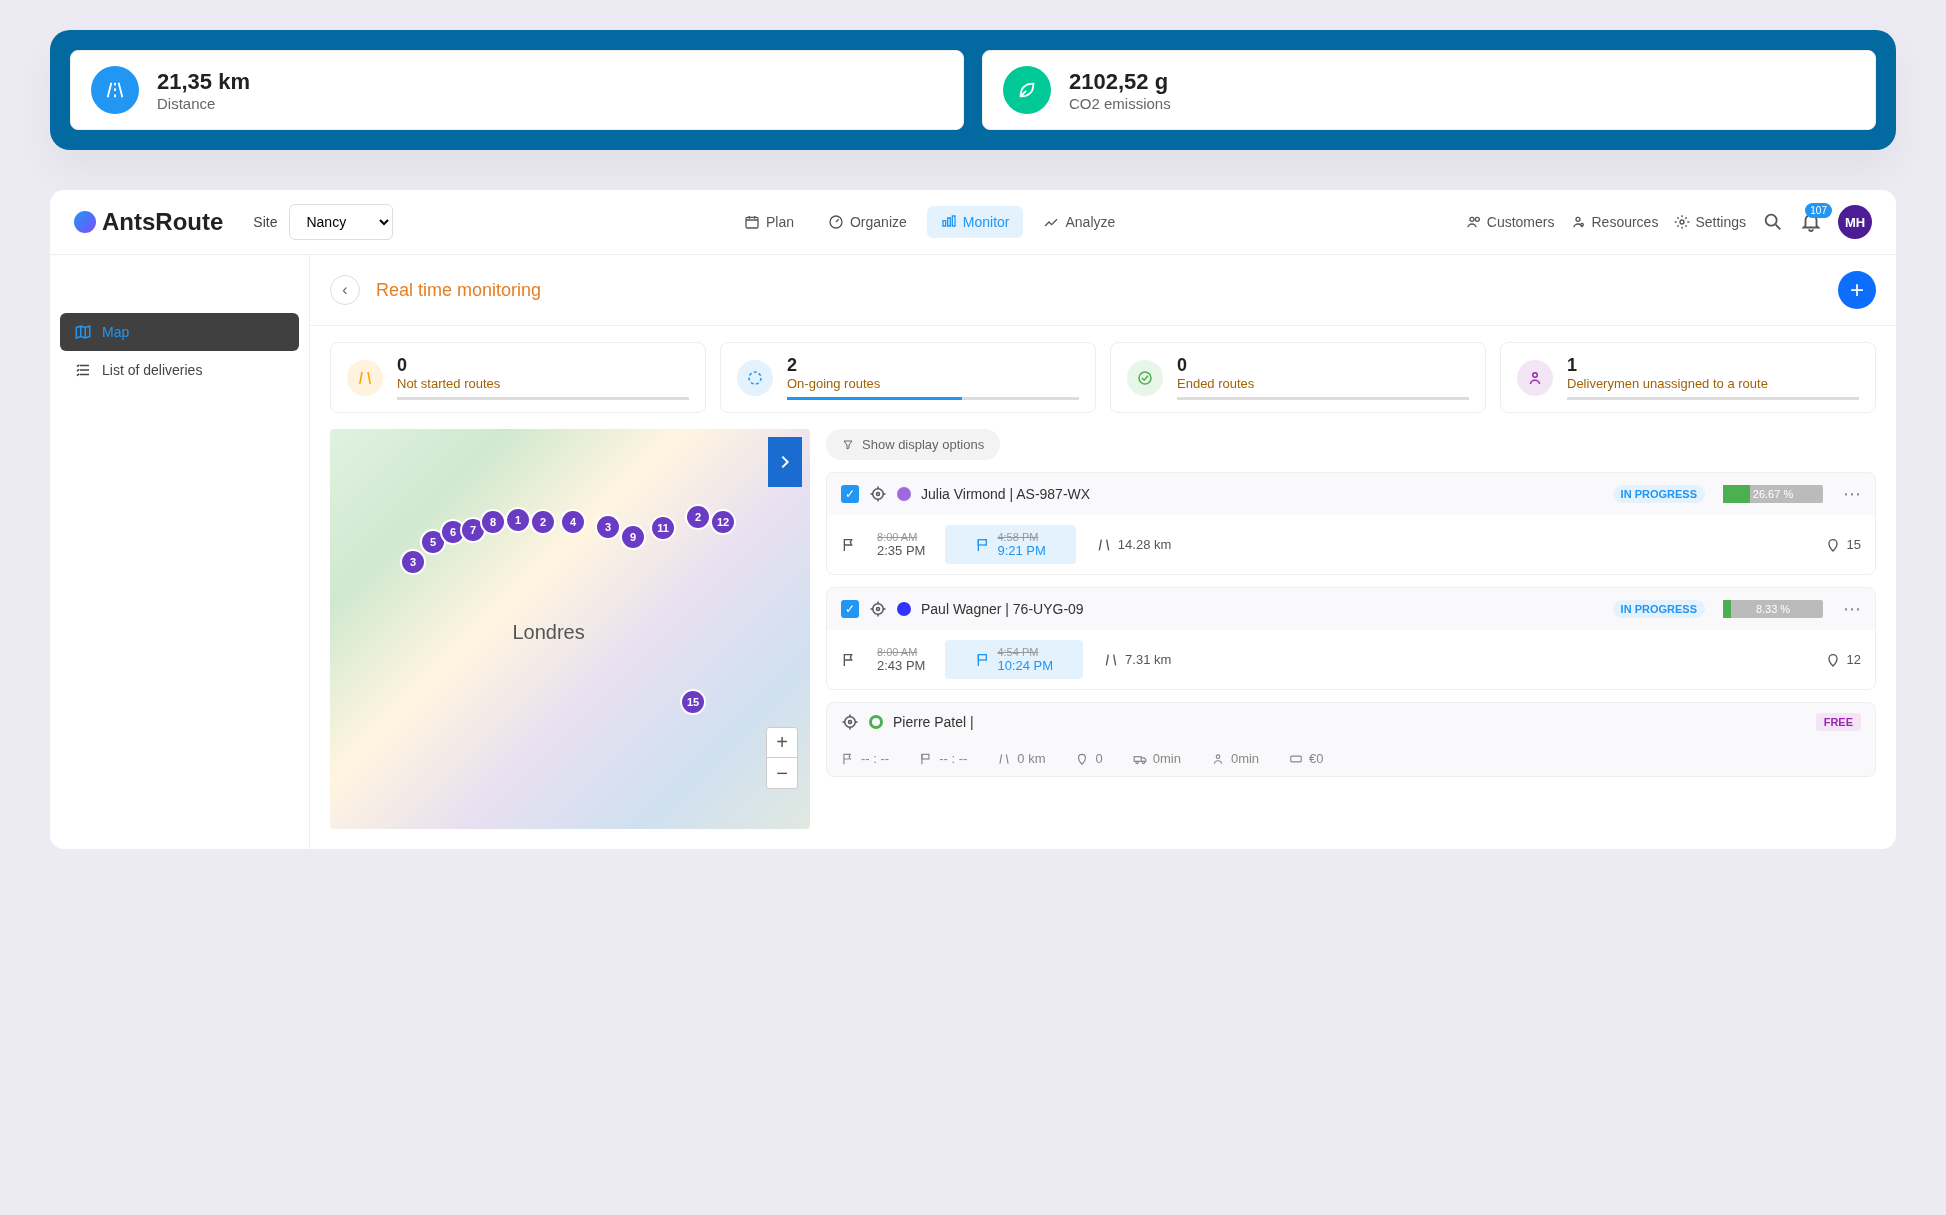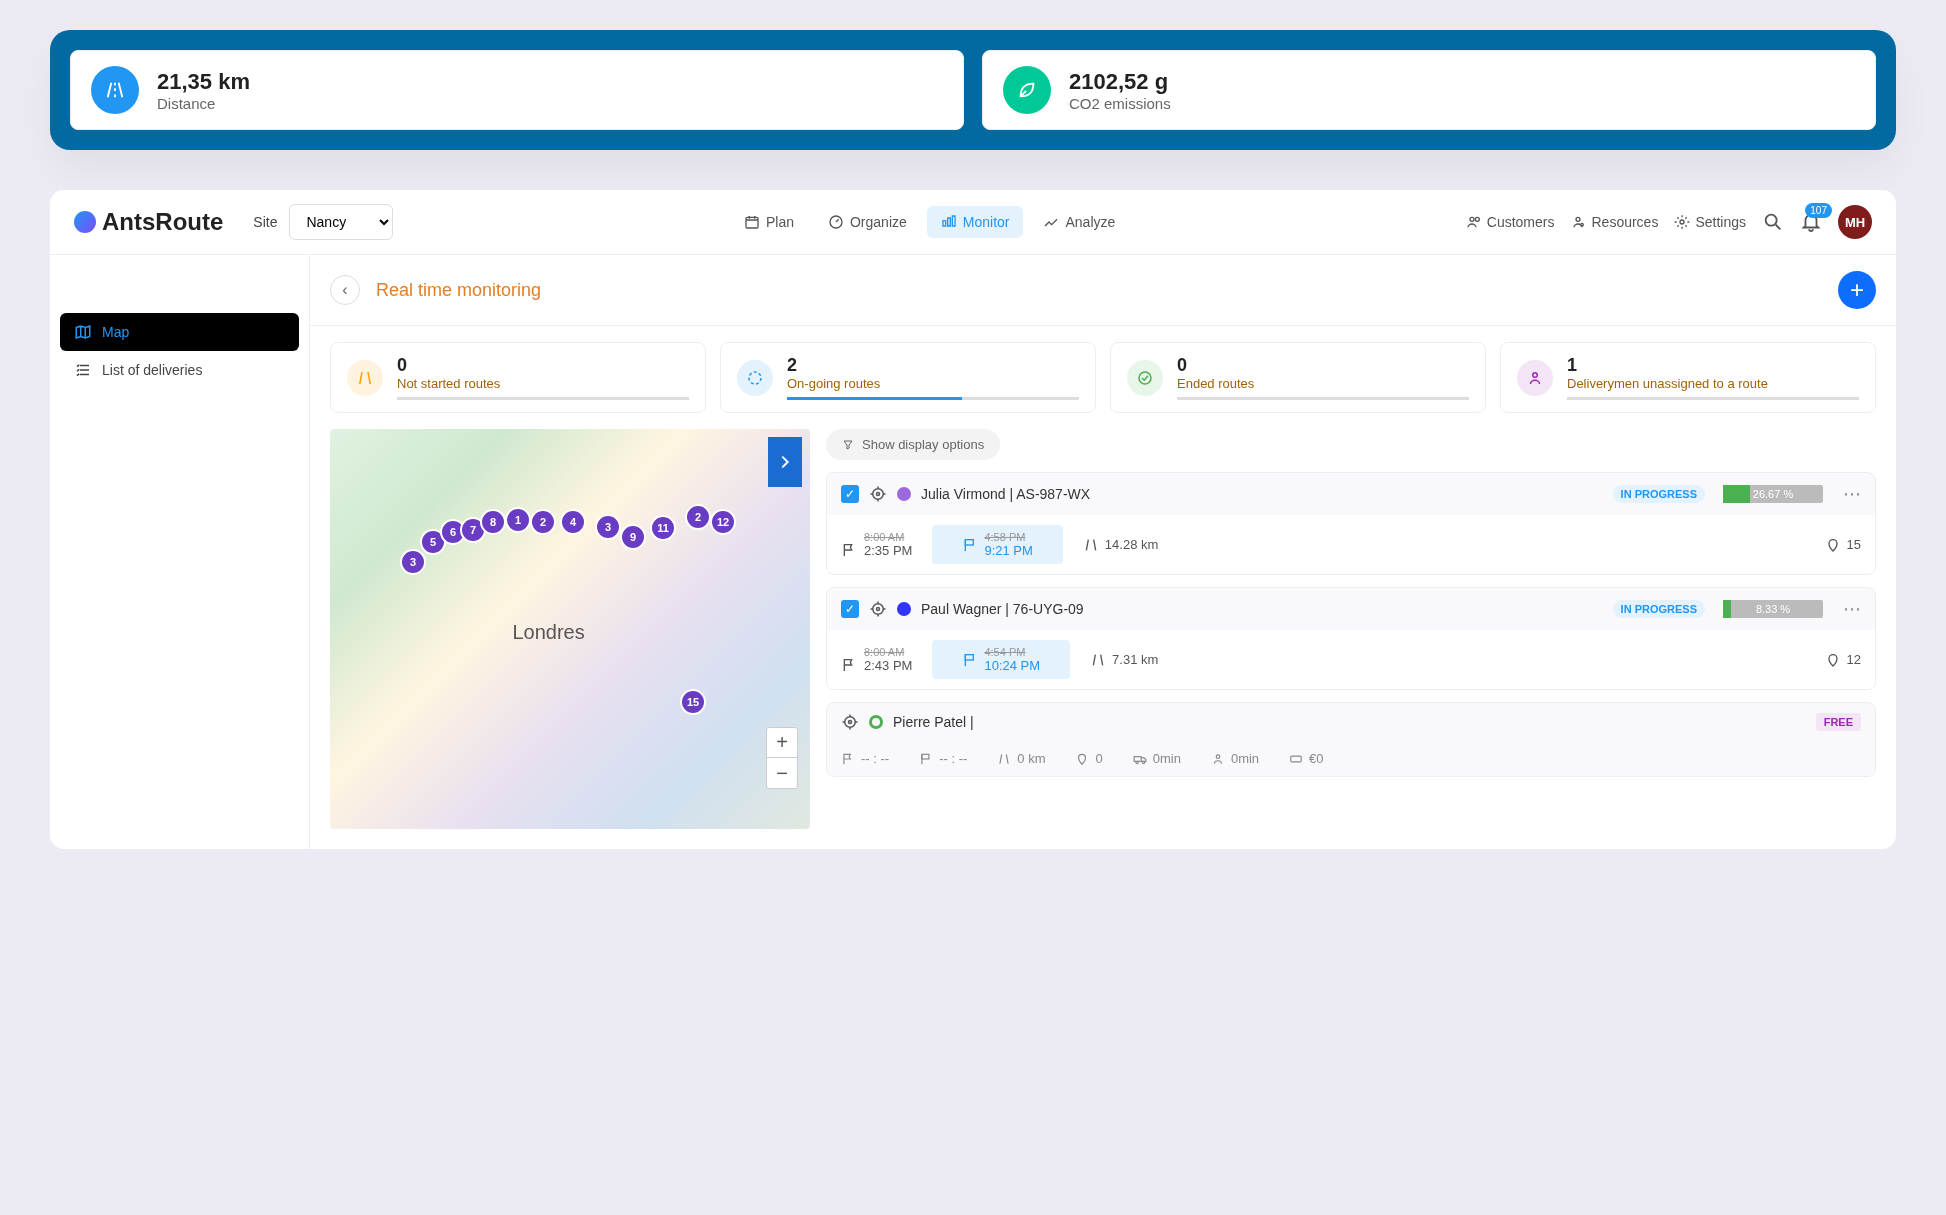--- a/index.html
+++ b/index.html
@@ -22,25 +22,25 @@
 .site-sel label{font-size:14px;color:#444}
 .site-sel select{padding:8px 30px 8px 12px;border:1px solid #ddd;border-radius:6px;font-size:14px;background:#fff}
 .nav{display:flex;gap:6px;margin-left:auto;margin-right:auto}
 .nav-item{display:flex;align-items:center;gap:6px;padding:8px 14px;font-size:14px;color:#555;border-radius:6px;cursor:pointer}
 .nav-item.active{background:#e3f2fd;color:#2196f3}
 .right-nav{display:flex;align-items:center;gap:16px}
 .rnav-item{display:flex;align-items:center;gap:5px;font-size:14px;color:#555;cursor:pointer}
 .search-ic,.bell{width:22px;height:22px;color:#555;cursor:pointer}
 .bell-wrap{position:relative}
 .badge{position:absolute;top:-8px;right:-10px;background:#2196f3;color:#fff;font-size:10px;border-radius:10px;padding:2px 5px}
-.avatar{width:34px;height:34px;border-radius:50%;background:#7f1d1d;color:#fff;display:flex;align-items:center;justify-content:center;font-size:13px;font-weight:600}
+.avatar{width:34px;height:34px;border-radius:50%;background:#4c1d95;color:#fff;display:flex;align-items:center;justify-content:center;font-size:13px;font-weight:600}
 .body{display:flex}
 .sidebar{width:260px;border-right:1px solid #eee;padding:18px 10px}
 .sb-item{display:flex;align-items:center;gap:10px;padding:10px 14px;font-size:14px;color:#444;border-radius:6px;cursor:pointer}
-.sb-item.active{background:#000000;color:#2196f3}
+.sb-item.active{background:#404040;color:#2196f3}
 .main{flex:1;position:relative}
 .subhead{display:flex;align-items:center;padding:16px 20px;border-bottom:1px solid #eee}
 .back-btn{width:30px;height:30px;border:1px solid #ddd;border-radius:50%;display:flex;align-items:center;justify-content:center;margin-right:16px;cursor:pointer;color:#666}
 .page-title{font-size:18px;color:#e67e22}
 .add-btn{margin-left:auto;width:38px;height:38px;border-radius:50%;background:#0d6efd;color:#fff;display:flex;align-items:center;justify-content:center;font-size:24px;cursor:pointer}
 .status-row{display:flex;gap:14px;padding:16px 20px}
 .status-card{flex:1;background:#fff;border:1px solid #eee;border-radius:8px;padding:12px 16px;display:flex;align-items:center;gap:14px}
 .status-ic{width:36px;height:36px;border-radius:50%;display:flex;align-items:center;justify-content:center}
 .ic-yellow{background:#fff3e0;color:#ffa000}
 .ic-blue{background:#e3f2fd;color:#2196f3}
@@ -70,21 +70,21 @@
 .d-green{background:#4caf50;border:2px solid #4caf50}
 .d-green.hollow{background:transparent;border:3px solid #4caf50}
 .drv-name{font-size:14px;color:#333}
 .status-badge{margin-left:auto;background:#e3f2fd;color:#2196f3;font-size:11px;padding:3px 8px;border-radius:9px;font-weight:600}
 .free-badge{margin-left:auto;background:#f3e5f5;color:#9c27b0;font-size:11px;padding:3px 8px;border-radius:3px;font-weight:600}
 .prog{width:100px;height:18px;background:#bbb;border-radius:2px;display:flex;align-items:center;position:relative;margin-left:8px}
 .prog-fill{height:100%;background:#4caf50}
 .prog-txt{position:absolute;width:100%;text-align:center;color:#fff;font-size:11px}
 .more{margin-left:10px;color:#888;cursor:pointer;font-size:18px}
 .drv-body{display:flex;align-items:center;padding:10px 14px;background:#fff;gap:20px;font-size:13px;color:#555}
-.time-block{display:flex;align-items:flex-end;gap:7px}
+.time-block{display:flex;align-items:center;gap:20px}
 .strike{text-decoration:line-through;color:#999;font-size:11px}
 .actual{font-size:13px}
 .eta-block{background:#e3f2fd;padding:6px 30px;border-radius:4px;display:flex;align-items:center;gap:6px}
 .eta-block .actual{color:#2196f3}
 .metric{display:flex;align-items:center;gap:6px;font-size:13px}
 .drv-body.free{background:#f9f9fb;gap:30px;font-size:12px;color:#888}
 svg{display:block}
 </style>
 </head>
 <body>

